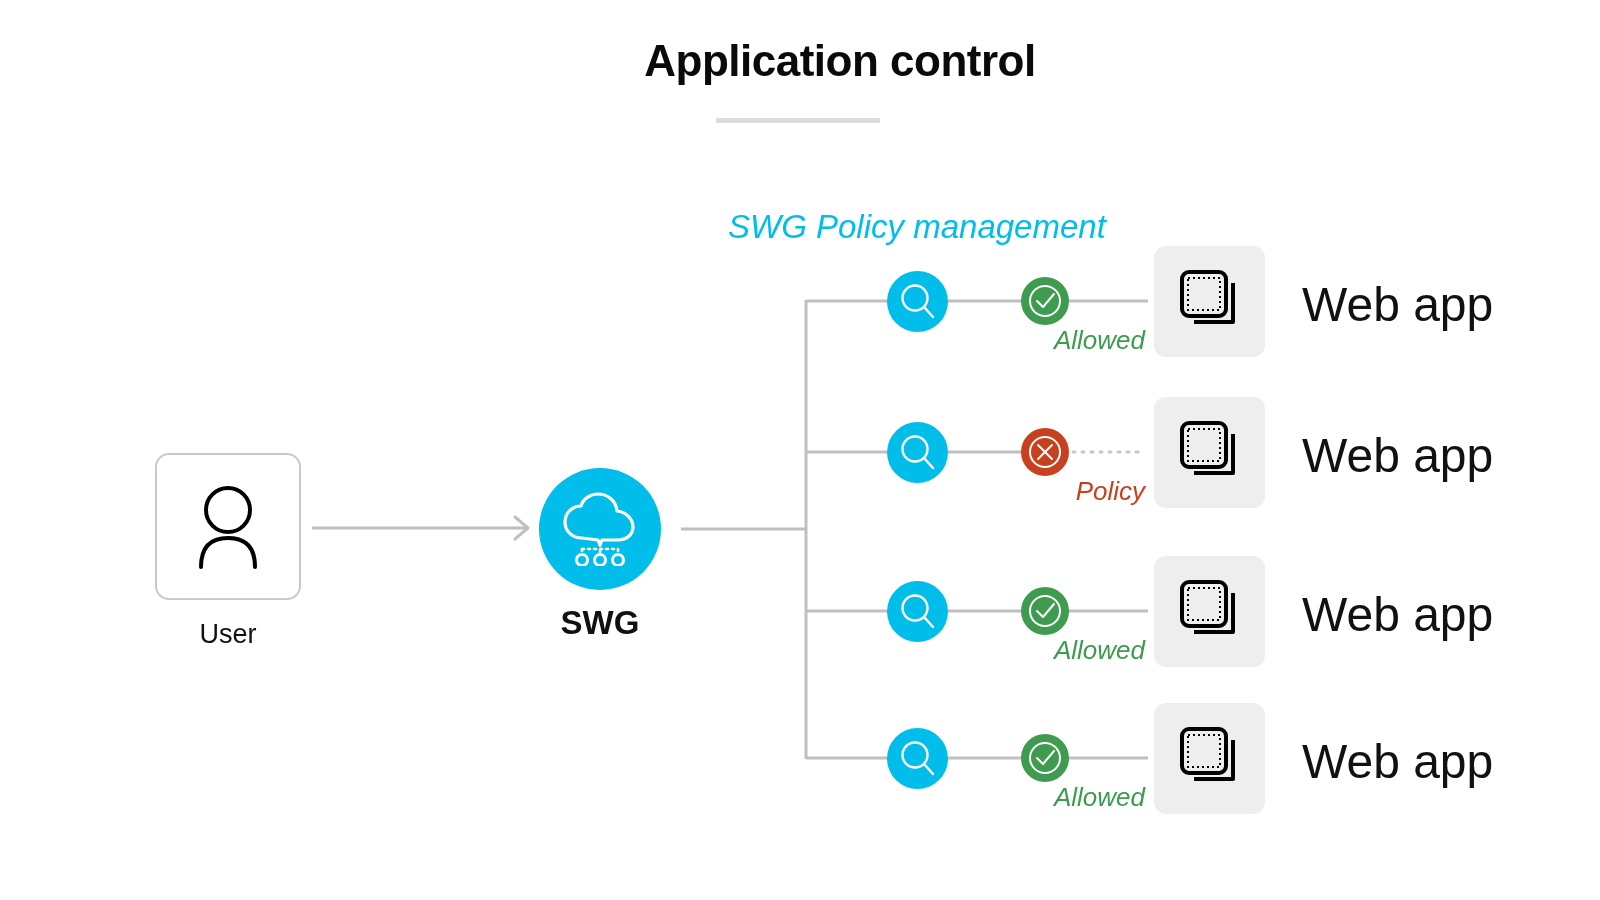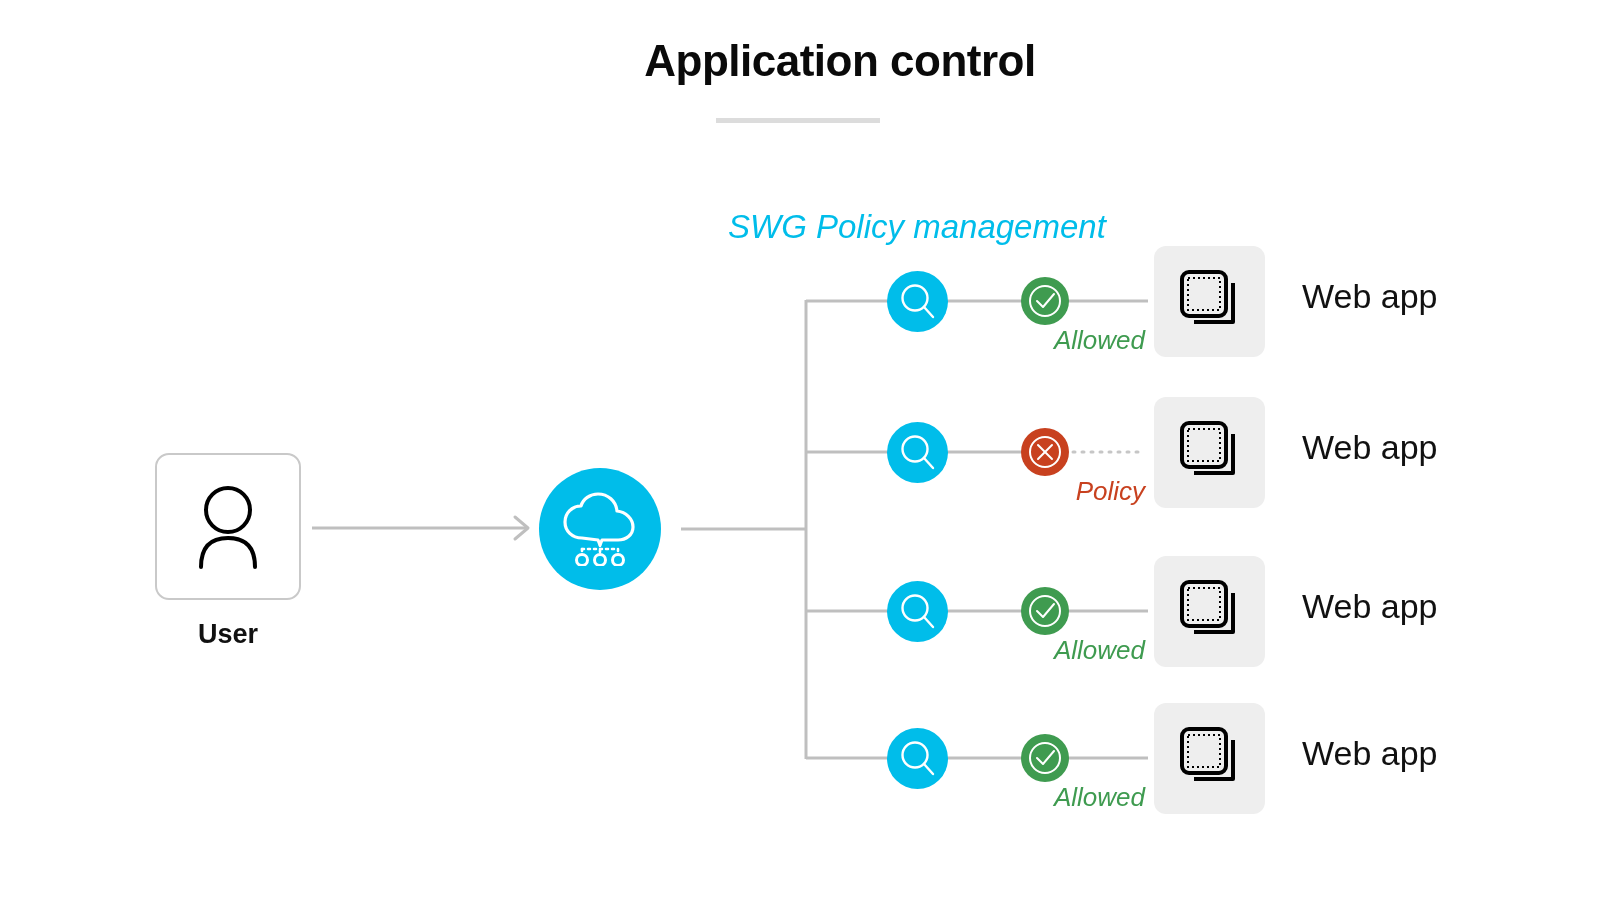--- a/index.html
+++ b/index.html
@@ -71,21 +71,21 @@
     top: 50%;
     transform: translate(-50%, -50%);
   }
   #user-label {
     position: absolute;
     left: 0;
     top: 166px;
     width: 146px;
     text-align: center;
     font-size: 27px;
-    font-weight: bold;
+    font-weight: normal;
     color: #111111;
   }
 
   
   #swg-node {
     position: absolute;
     left: 539px;
     top: 468px;
     width: 122px;
     height: 122px;
@@ -183,21 +183,21 @@
   .app-node svg {
     position: absolute;
     left: 50%;
     top: 50%;
     transform: translate(-50%, -50%);
   }
   .app-label {
     position: absolute;
     left: 1302px;
     top: -24px;
-    font-size: 34px;
+    font-size: 48px;
     color: #111111;
     white-space: nowrap;
   }
 </style>
 </head>
 <body>
 
 <div id="page-title">Application control</div>
 <div id="title-divider"></div>
 
@@ -245,20 +245,21 @@
 <div id="swg-node">
   <div id="swg-circle"></div>
   <svg id="swg-icon" width="80" height="74" viewBox="0 0 80 74">
     <path d="M22 46 C12 46 5 39 5 30 C5 21 12 14 21 14 C23 7 30 2 38 2 C48 2 56 9 57 19 C66 20 73 27 73 35 C73 43 66 48 58 48 L42 48 L40 53 L38 48 Z" fill="none" stroke="#ffffff" stroke-width="3.2" stroke-linejoin="round"></path>
     <path d="M22 57 L58 57" fill="none" stroke="#ffffff" stroke-width="2.6" stroke-dasharray="2 4" stroke-linecap="round"></path>
     <path d="M22 57 L22 63 M40 52 L40 63 M58 57 L58 63" fill="none" stroke="#ffffff" stroke-width="2.6" stroke-dasharray="2 4" stroke-linecap="round"></path>
     <circle cx="22" cy="68" r="5.5" fill="none" stroke="#ffffff" stroke-width="3"></circle>
     <circle cx="40" cy="68" r="5.5" fill="none" stroke="#ffffff" stroke-width="3"></circle>
     <circle cx="58" cy="68" r="5.5" fill="none" stroke="#ffffff" stroke-width="3"></circle>
   </svg>
+  <div id="swg-label">SWG</div>
 </div>
 
 <div class="policy-row" style="top:301px">
   <div class="scan-node">
     <svg width="40" height="40" viewBox="0 0 40 40">
       <circle cx="17" cy="16" r="12.5" fill="none" stroke="#ffffff" stroke-width="2.4"></circle>
       <line x1="26" y1="25" x2="35" y2="35" stroke="#ffffff" stroke-width="2.4" stroke-linecap="round"></line>
     </svg>
   </div>
   <div class="verdict-node allowed">

